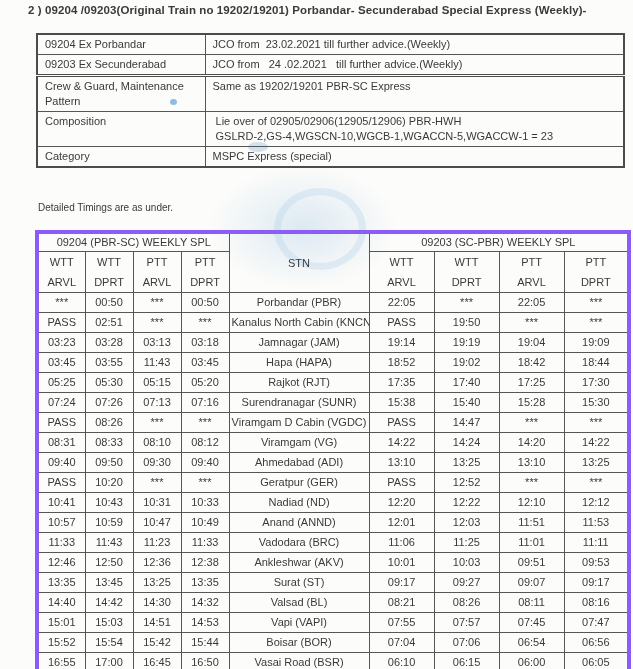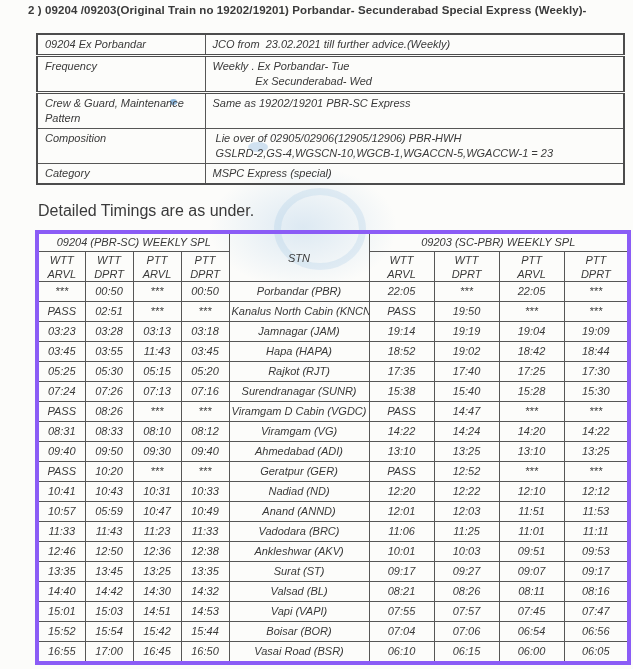--- a/index.html
+++ b/index.html
@@ -28,24 +28,24 @@
   .wm-c{position:absolute;left:248px;top:142px;width:20px;height:10px;border-radius:50%;
         background:rgba(127,176,220,0.35);}
 
   .title{
     position:absolute;left:28px;top:4px;
     font-size:11.5px;font-weight:bold;letter-spacing:0.1px;
     white-space:pre;
   }
   .subtitle{
     position:absolute;left:38px;top:202px;
-    font-size:16px;
-  }
-
-  table{border-collapse:collapse;table-layout:fixed;background:transparent;font-style:italic;}
+    font-size:10px;
+  }
+
+  table{border-collapse:collapse;table-layout:fixed;background:transparent;}
   td{border:1px solid var(--border);}
 
   
   .info-table{
     position:absolute;left:36px;top:33px;width:589px;
     font-size:11px;
     border:2px solid #4c4c4c;
   }
   .info-table td{padding:2px 7px;vertical-align:top;line-height:15px;}
   .info-table td.label{width:168px;}
@@ -56,21 +56,21 @@
   .timing-table{
     position:absolute;left:35px;top:230px;width:592px;
     font-size:11px;text-align:center;
     border:4px solid #8b5cf6;
   }
   .timing-table col.c-t-l{width:48px;}
   .timing-table col.c-stn{width:140px;}
   .timing-table col.c-t-r{width:65px;}
   .timing-table td{padding:0 2px;overflow:hidden;}
   .timing-table thead td.grp{height:17px;line-height:17px;}
-  .timing-table thead td.sub{height:29px;line-height:14px;white-space:pre-line;vertical-align:middle;}
+  .timing-table thead td.sub{height:29px;line-height:20px;white-space:pre-line;vertical-align:middle;}
   .timing-table thead td.stn-h{vertical-align:middle;}
   .timing-table tbody td{height:19px;line-height:19px;white-space:nowrap;}
 </style>
 </head>
 <body>
 
 <div class="page">
 
   <div class="wm-a"></div>
   <div class="wm-b"></div>
@@ -84,25 +84,24 @@
         <col style="width:168px">
         <col>
       </colgroup>
     <tbody>
         <tr>
           <td class="label">09204 Ex Porbandar</td>
           <td class="value">
             <div>JCO from  23.02.2021 till further advice.(Weekly)</div>
           </td>
         </tr>
-        <tr class="sep-top">
-          <td class="label">Frequency</td>
-          <td class="value">
-            <div>Weekly . Ex Porbandar- Tue</div>
-            <div>              Ex Secunderabad- Wed</div>
+        <tr>
+          <td class="label">09203 Ex Secunderabad</td>
+          <td class="value">
+            <div>JCO from   24 .02.2021   till further advice.(Weekly)</div>
           </td>
         </tr>
         <tr class="sep-top">
           <td class="label">Crew &amp; Guard, Maintenance Pattern</td>
           <td class="value">
             <div>Same as 19202/19201 PBR-SC Express</div>
           </td>
         </tr>
         <tr>
           <td class="label">Composition</td>
@@ -276,21 +275,21 @@
           <td>10:31</td>
           <td>10:33</td>
           <td class="stn">Nadiad (ND)</td>
           <td>12:20</td>
           <td>12:22</td>
           <td>12:10</td>
           <td>12:12</td>
         </tr>
         <tr>
           <td>10:57</td>
-          <td>05:59</td>
+          <td>10:59</td>
           <td>10:47</td>
           <td>10:49</td>
           <td class="stn">Anand (ANND)</td>
           <td>12:01</td>
           <td>12:03</td>
           <td>11:51</td>
           <td>11:53</td>
         </tr>
         <tr>
           <td>11:33</td>

